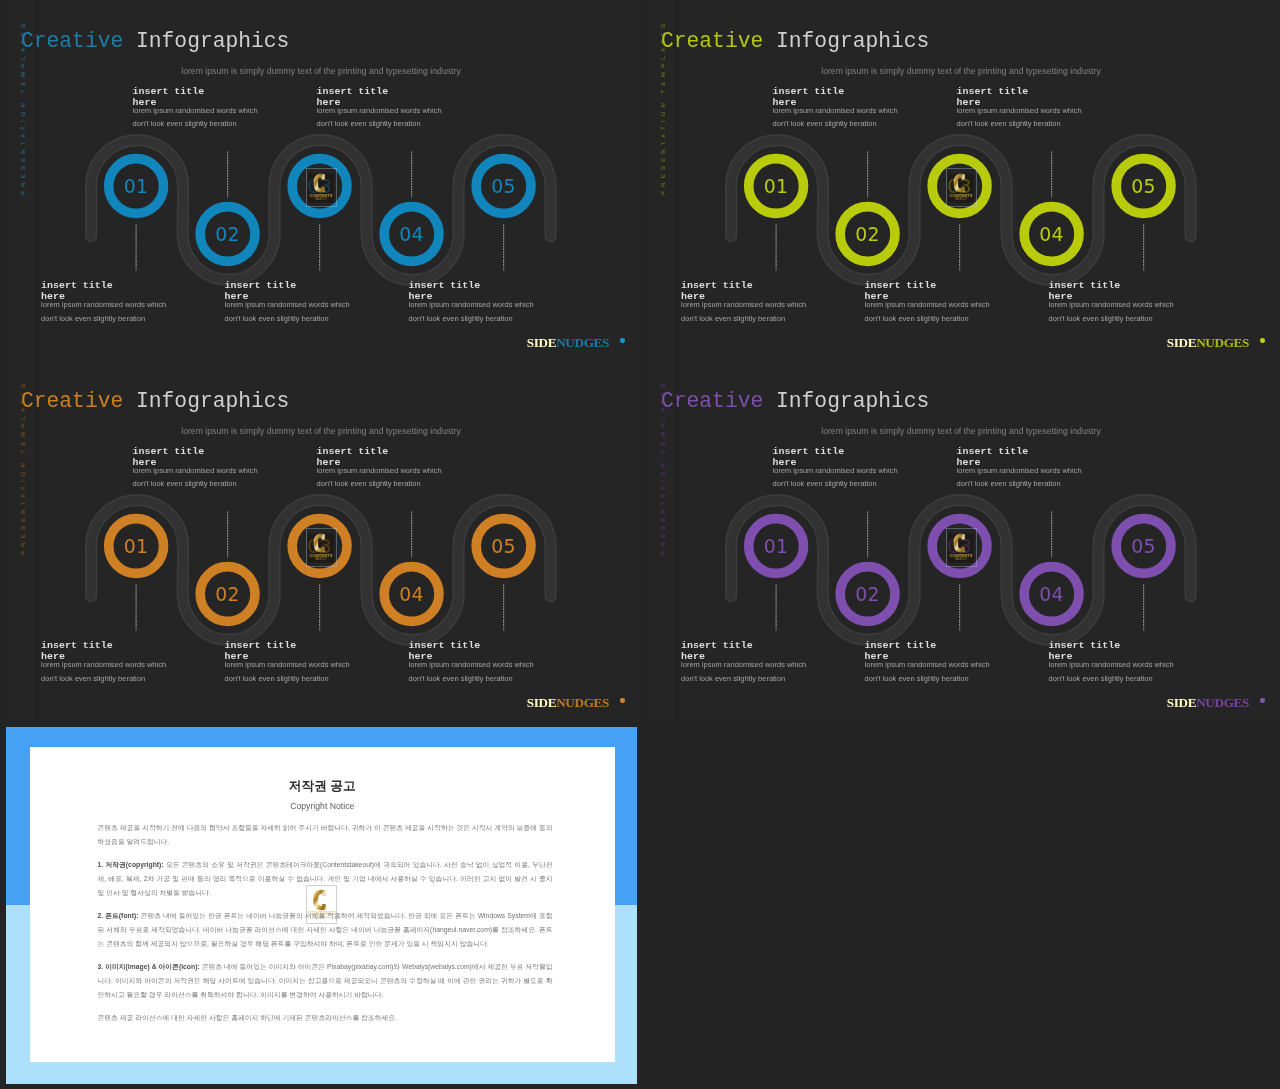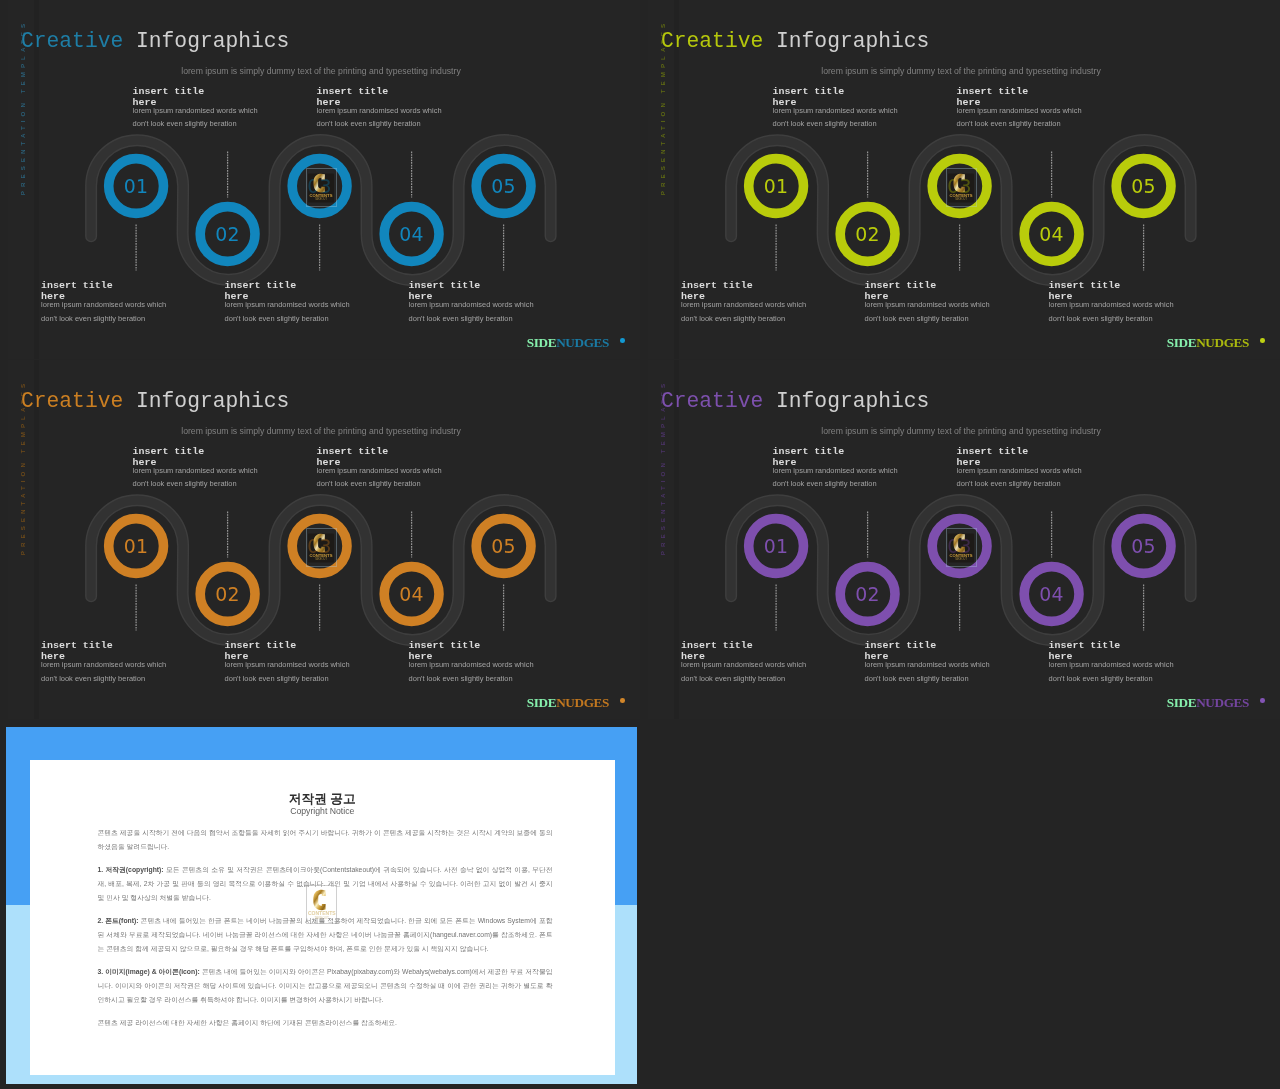--- a/index.html
+++ b/index.html
@@ -19,27 +19,27 @@
 .title .w2{color:#d0d0d0}
 .subtitle{position:absolute;left:21px;top:66px;width:600px;text-align:center;
   font-size:8.7px;color:#818181}
 svg.diagram{position:absolute;left:0;top:0;width:640px;height:360px}
 .lab{position:absolute;width:190px;text-align:left}
 .lab .t1{font-family:"Liberation Mono",monospace;font-size:9.95px;font-weight:700;color:#dcdcdc;line-height:11px}
 .lab .t2{font-size:7.48px;color:#a3a3a3;line-height:6.3px}
 .lab .t3{font-size:7.48px;color:#a3a3a3;line-height:10.5px;margin-top:5.5px}
 .logo{position:absolute;right:31px;bottom:9.5px;font-size:13.2px;font-weight:700;
   font-family:"Liberation Serif",serif;letter-spacing:-0.35px}
-.logo .a{color:#86efac}
+.logo .a{color:#fef9c3}
 .ldot{position:absolute;width:4.6px;height:4.6px;border-radius:50%;right:15.5px;bottom:17px}
 #cw{position:absolute;left:6px;top:727px;width:631px;height:357px;background:#46a0f4}
 #cw .lower{position:absolute;left:0;top:177.5px;width:100%;height:179.5px;background:#ade0fb}
-#cw .paper{position:absolute;left:24px;top:33px;width:584.5px;height:315px;background:#fff}
+#cw .paper{position:absolute;left:24px;top:20px;width:584.5px;height:315px;background:#fff}
 #cw .ch{font-size:12.7px;color:#2f2f2f;text-align:center;margin-top:32px;font-weight:700;line-height:14px}
-#cw .ce{font-size:8.7px;color:#5c5c5c;text-align:center;margin-top:0;font-weight:400;line-height:10px}
+#cw .ce{font-size:8.7px;color:#5c5c5c;text-align:center;margin-top:8px;font-weight:400;line-height:10px}
 #cw .cp{font-size:6.8px;color:#737373;line-height:13.65px;margin:10.0px 62px 0 67.5px;text-align:justify;
   font-family:"Liberation Sans",sans-serif;word-break:break-all}
 #cw .cp b{font-weight:700;color:#4f4f4f}
 #cw .wm{position:absolute;left:299.9px;top:158.3px;width:31.5px;height:39px}
 
 .pal-blue   { --accent:#1186bd; --title:#1e7ea6; --rail:#1d6e90; --logo:#1a7aa3; --dot:#1399d2; }
 .pal-lime   { --accent:#b9cc0b; --title:#b5c70c; --rail:#7d8a12; --logo:#aab90e; --dot:#bed113; }
 .pal-orange { --accent:#cf8024; --title:#cb7f22; --rail:#8b5d1c; --logo:#c1771f; --dot:#d2862a; }
 .pal-purple { --accent:#7e4fae; --title:#7d50ad; --rail:#5c3d7f; --logo:#74459f; --dot:#8354b5; }
 .vtext{color:var(--rail)}

